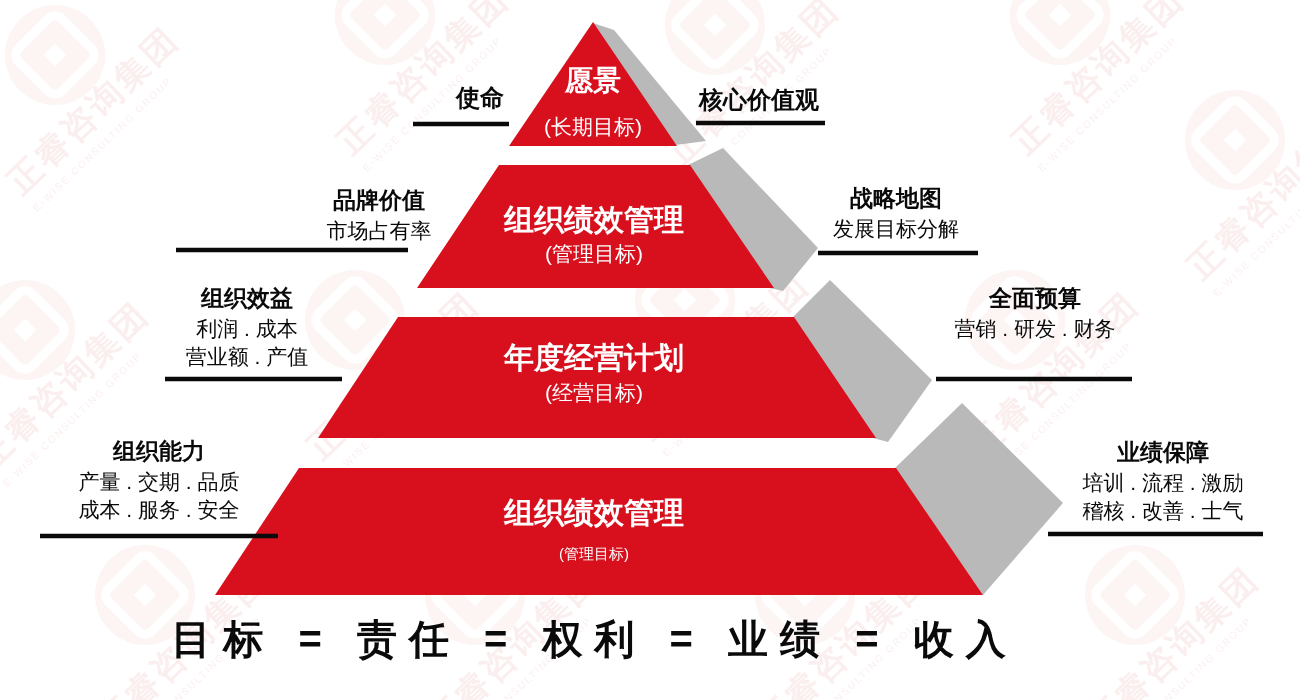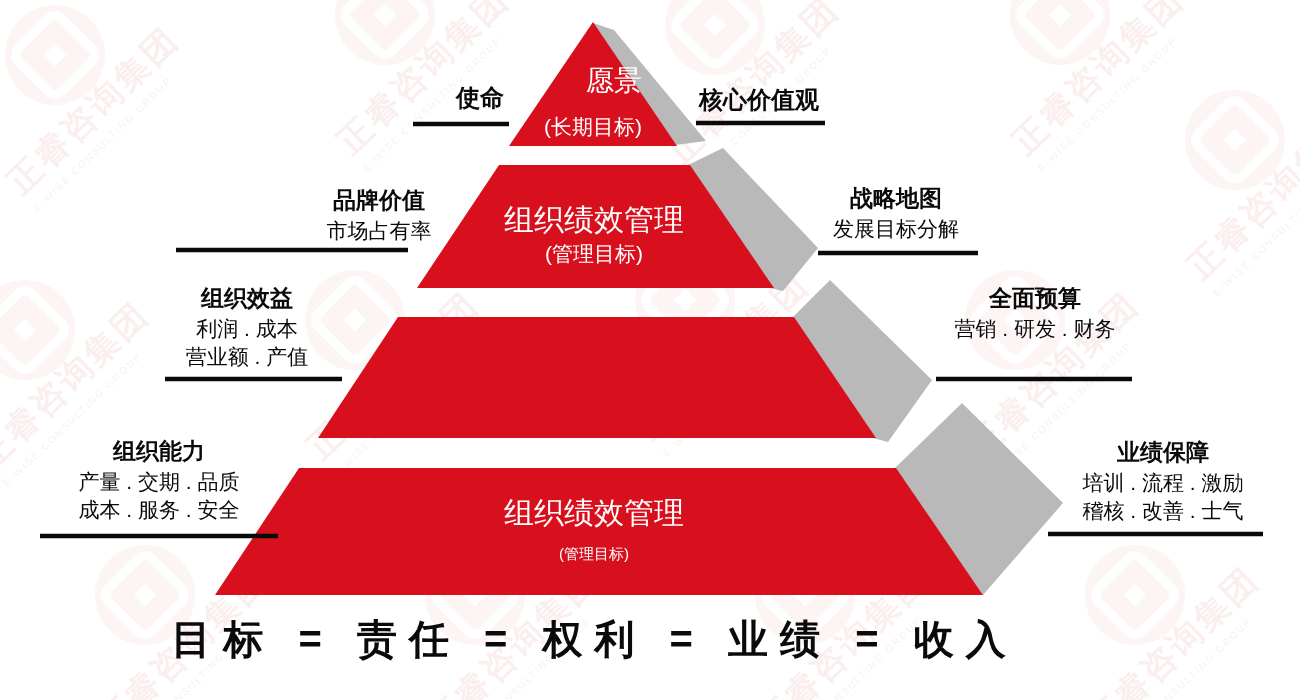--- a/index.html
+++ b/index.html
@@ -29,21 +29,21 @@
   }
   .wm-cn{font-size:34px;font-weight:bold;letter-spacing:3px;}
   .wm-en{font-size:10px;letter-spacing:2px;margin-top:2px;}
   
   .pyr{position:absolute;left:0;top:0;}
   .face{fill:var(--red);}
   .shadow{fill:var(--gray);}
   .uline{stroke:var(--ink);stroke-width:4.5;}
   
   .tier-label{position:absolute;transform:translateX(-50%);text-align:center;color:#fff;white-space:nowrap;}
-  .tier-title{font-weight:normal;line-height:1.05;text-align:right;}
+  .tier-title{font-weight:bold;line-height:1.05;}
   .tier-sub{line-height:1.05;}
   #tier1{left:593px;top:66px}  #tier1 .tier-title{font-size:28px} #tier1 .tier-sub{font-size:21px;margin-top:21px}
   #tier2{left:594px;top:204px} #tier2 .tier-title{font-size:30px} #tier2 .tier-sub{font-size:21px;margin-top:7px}
   #tier3{left:594px;top:342px} #tier3 .tier-title{font-size:30px} #tier3 .tier-sub{font-size:21px;margin-top:8px}
   #tier4{left:594px;top:497px} #tier4 .tier-title{font-size:30px} #tier4 .tier-sub{font-size:15px;margin-top:17px}
   
   .side-block{position:absolute;transform:translateX(-50%);text-align:center;white-space:nowrap;}
   .side-head{font-size:23px;font-weight:bold;line-height:1.1;margin-bottom:4px;}
   .side-line{font-size:21px;line-height:28px;}
   #lb1{left:480px;top:85px}  #lb1 .side-head{font-size:24px}
@@ -234,20 +234,24 @@
   </svg>
 
   <div class="tier-label" id="tier1">
     <div class="tier-title">愿景</div>
     <div class="tier-sub">(长期目标)</div>
   </div>
   <div class="tier-label" id="tier2">
     <div class="tier-title">组织绩效管理</div>
     <div class="tier-sub">(管理目标)</div>
   </div>
+  <div class="tier-label" id="tier3">
+    <div class="tier-title">年度经营计划</div>
+    <div class="tier-sub">(经营目标)</div>
+  </div>
   <div class="tier-label" id="tier4">
     <div class="tier-title">组织绩效管理</div>
     <div class="tier-sub">(管理目标)</div>
   </div>
 
   <div class="side-block" id="lb1">
     <div class="side-head">使命</div>
   </div>
   <div class="side-block" id="lb2">
     <div class="side-head">品牌价值</div>

